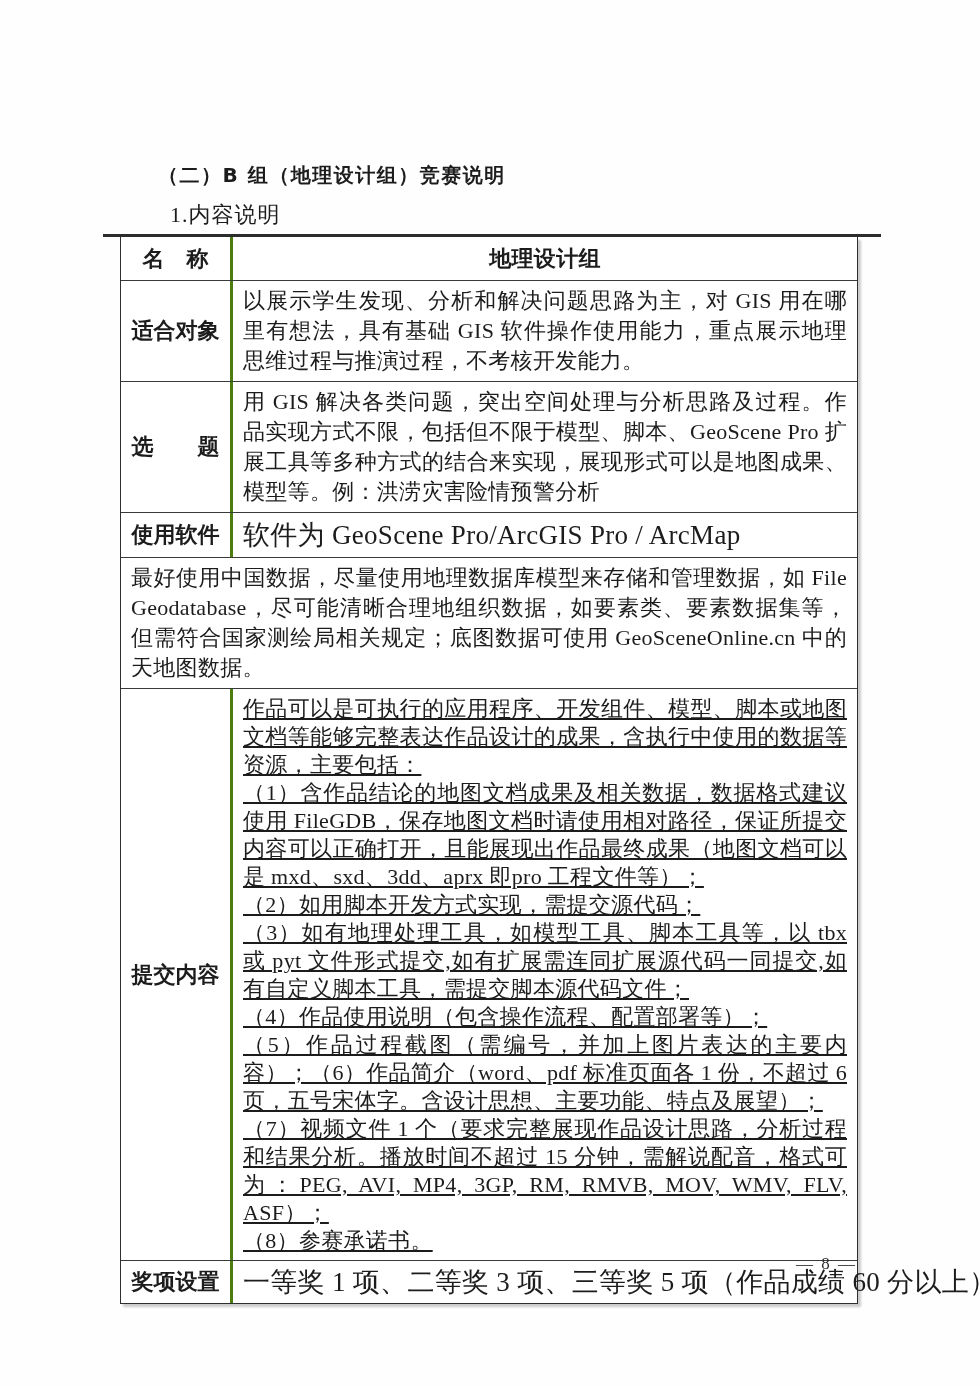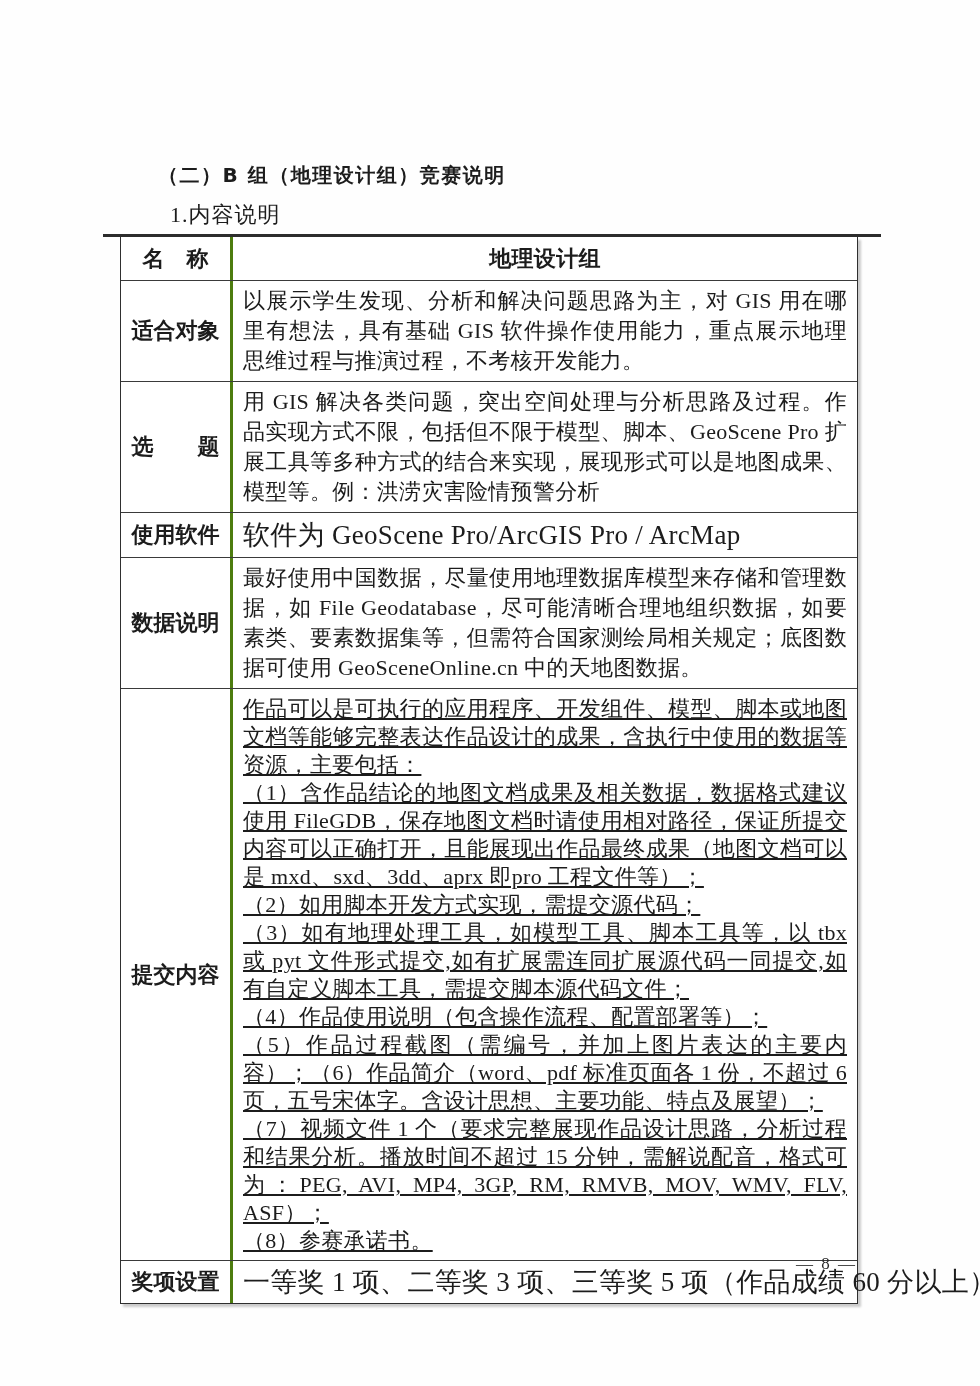--- a/index.html
+++ b/index.html
@@ -159,21 +159,20 @@
     </div>
 
     <div class="trow row-soft">
       <div class="tlabel">使用软件</div>
       <div class="tcontent">
           <p class="para">软件为 GeoScene Pro/ArcGIS Pro / ArcMap</p>
         </div>
     </div>
 
     <div class="trow row-data">
-      <div class="tlabel">数据说明</div>
       <div class="tcontent">
           <p class="para">最好使用中国数据，尽量使用地理数据库模型来存储和管理数据，如 File Geodatabase，尽可能清晰合理地组织数据，如要素类、要素数据集等，但需符合国家测绘局相关规定；底图数据可使用 GeoSceneOnline.cn 中的天地图数据。</p>
         </div>
     </div>
 
     <div class="trow row-submit">
       <div class="tlabel">提交内容</div>
       <div class="tcontent">
           <p class="para">作品可以是可执行的应用程序、开发组件、模型、脚本或地图文档等能够完整表达作品设计的成果，含执行中使用的数据等资源，主要包括：</p>
           <p class="para">（1）含作品结论的地图文档成果及相关数据，数据格式建议使用 FileGDB，保存地图文档时请使用相对路径，保证所提交内容可以正确打开，且能展现出作品最终成果（地图文档可以是 mxd、sxd、3dd、aprx 即pro 工程文件等）；</p>

